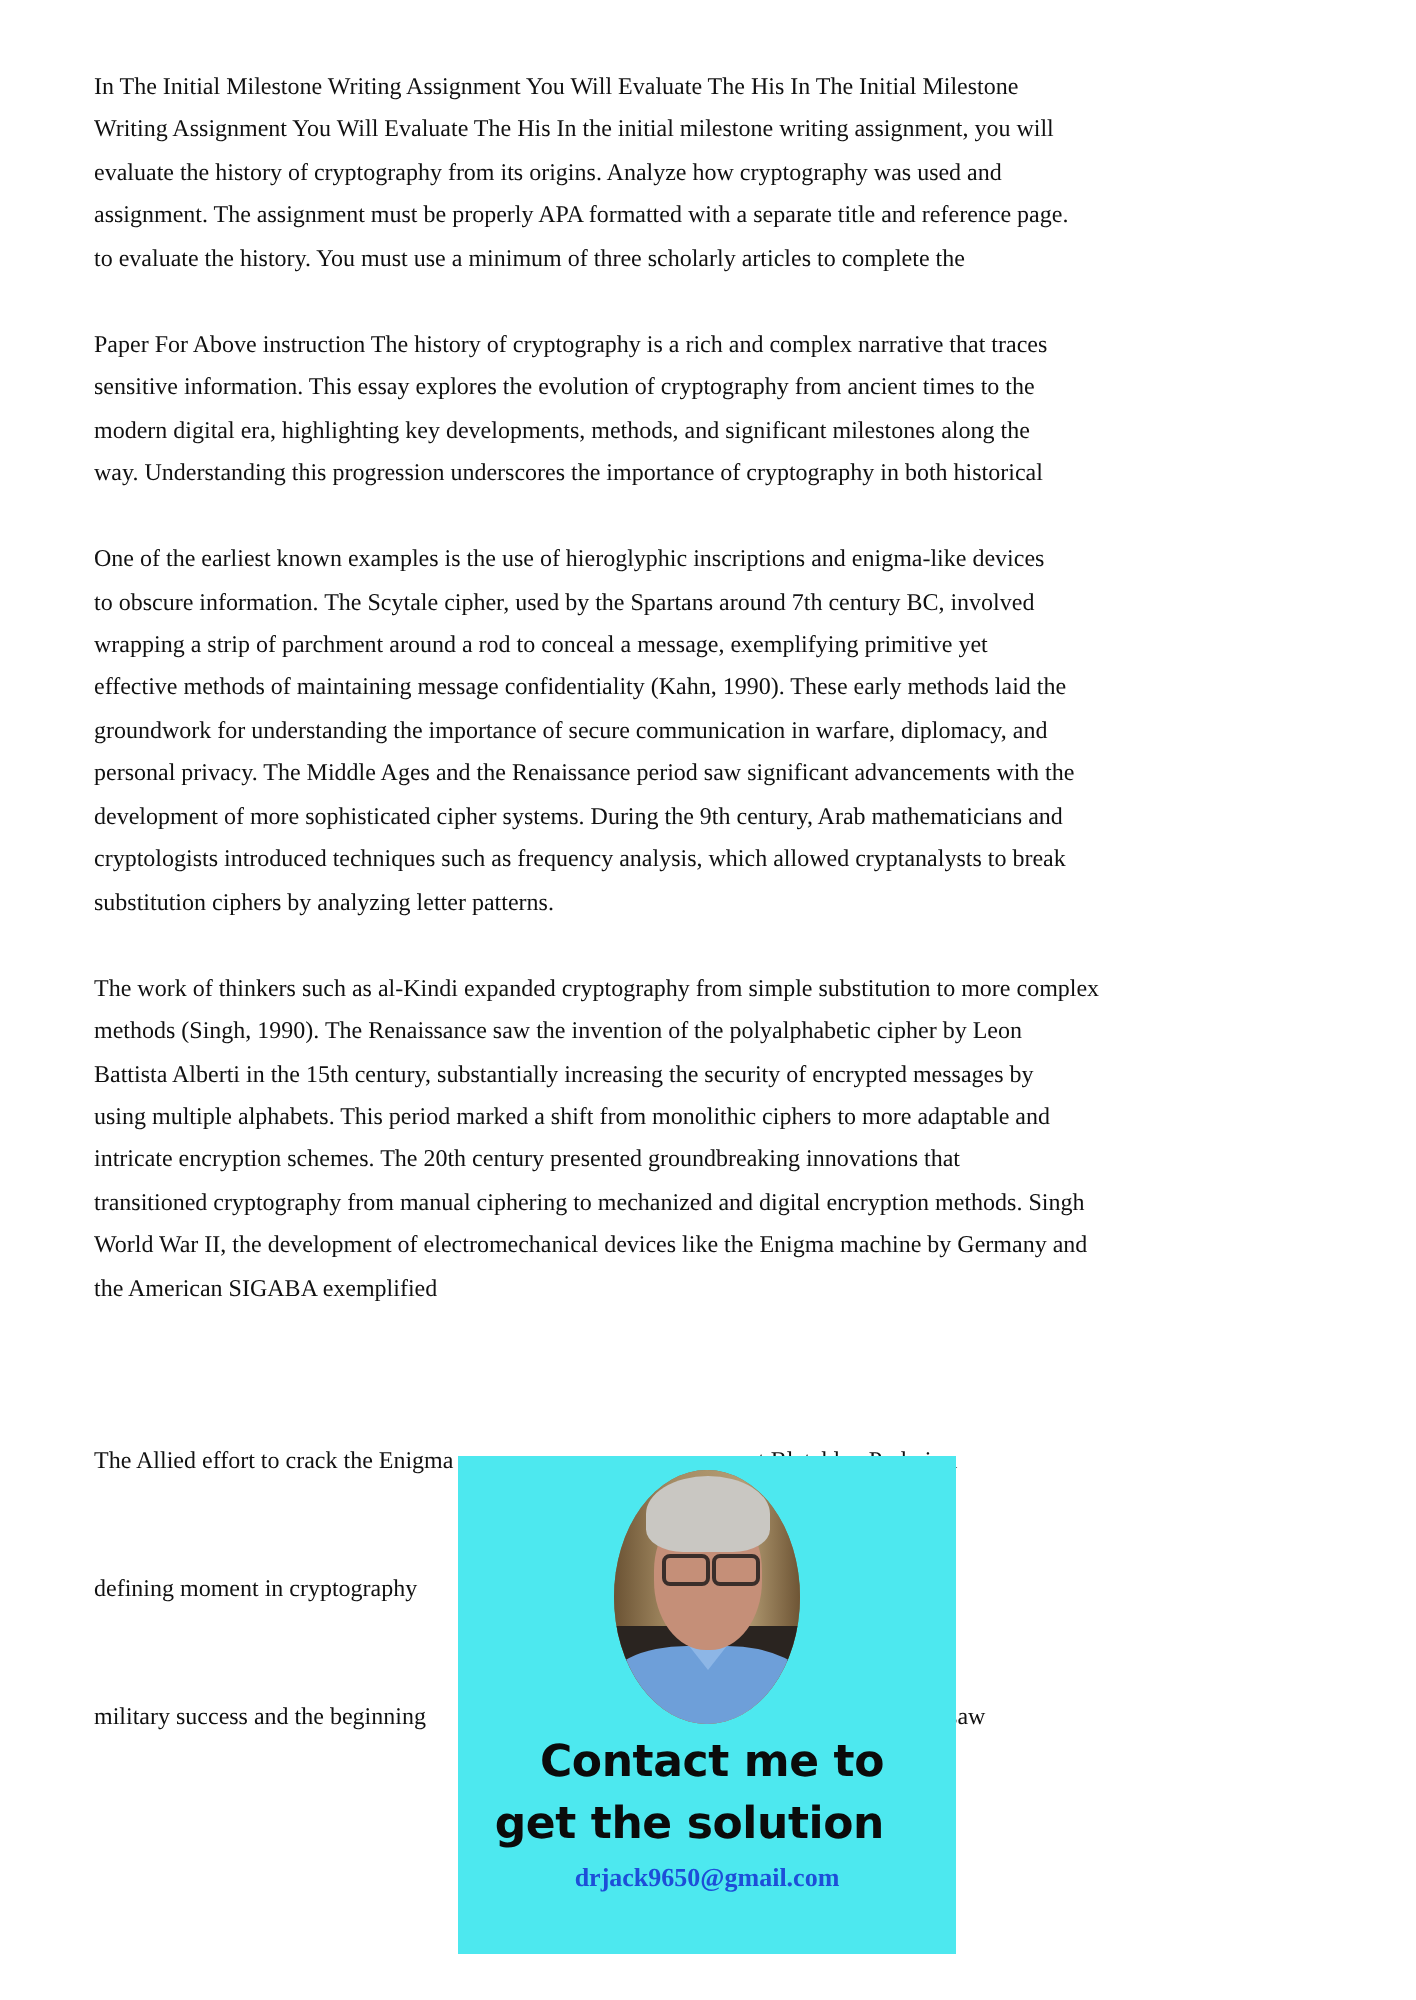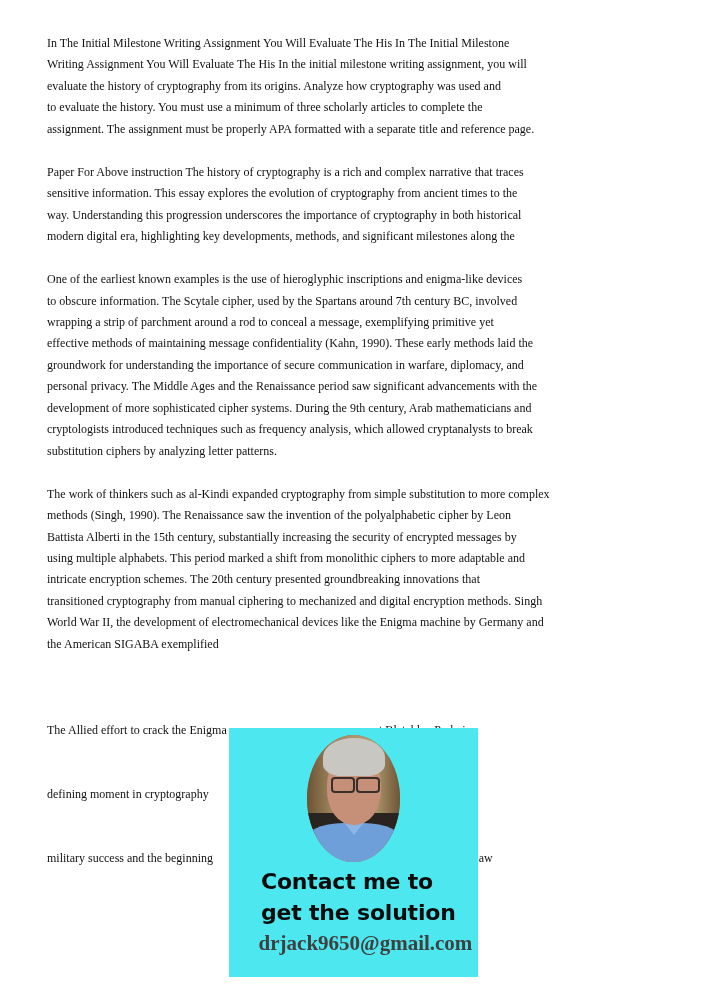--- a/index.html
+++ b/index.html
@@ -20,46 +20,46 @@
   }
   .photo .bg-wall { position: absolute; inset: 0; background: linear-gradient(90deg, #6b5334 0%, #a38a62 30%, #b49d74 70%, #6e5535 100%); }
   .photo .dark-band { position: absolute; left: 0; right: 0; top: 78px; height: 18px; background: #2a2420; }
   .photo .hair { position: absolute; left: 16px; top: 3px; width: 62px; height: 38px; border-radius: 50% 50% 30% 30%; background: #c9c7c2; }
   .photo .face { position: absolute; left: 20px; top: 18px; width: 54px; height: 72px; border-radius: 45% 45% 48% 48%; background: #c58f78; }
   .photo .glasses-l { position: absolute; left: 24px; top: 42px; width: 20px; height: 12px; border: 2px solid #3a2e2a; border-radius: 4px; }
   .photo .glasses-r { position: absolute; left: 49px; top: 42px; width: 20px; height: 12px; border: 2px solid #3a2e2a; border-radius: 4px; }
   .photo .shirt { position: absolute; left: -4px; top: 88px; width: 101px; height: 50px; border-radius: 40% 40% 0 0; background: #6e9fd9; }
   .photo .collar { position: absolute; left: 36px; top: 86px; width: 22px; height: 14px; background: #8db6e6; clip-path: polygon(0 0, 50% 100%, 100% 0); }
   .ad-headline {
-    position: absolute; left: 0; width: 213px; top: 138px; text-align: left;
+    position: absolute; left: 0; width: 213px; top: 138px; text-align: right;
     font-family: "DejaVu Sans", "Liberation Sans", sans-serif; font-weight: bold;
-    font-size: 22px; line-height: 31px; color: #0b0b0b; letter-spacing: -0.2px; padding-left: 32px;
+    font-size: 22px; line-height: 31px; color: #0b0b0b; letter-spacing: -0.2px;
   }
   .ad-email {
-    position: absolute; left: 12px; width: 249px; top: 203px; text-align: center;
+    position: absolute; left: 0; width: 249px; top: 203px; text-align: center;
     font-family: "Liberation Serif", "DejaVu Serif", serif; font-weight: bold;
-    font-size: 21px; color: #404040;
+    font-size: 13px; color: #1d4ed8;
   }
 </style>
 </head>
 <body>
 
 <div class="page">
   <p class="para">
     <span class="line">In The Initial Milestone Writing Assignment You Will Evaluate The His In The Initial Milestone</span>
     <span class="line">Writing Assignment You Will Evaluate The His In the initial milestone writing assignment, you will</span>
     <span class="line">evaluate the history of cryptography from its origins. Analyze how cryptography was used and</span>
+    <span class="line">assignment. The assignment must be properly APA formatted with a separate title and reference page.</span>
     <span class="line">to evaluate the history. You must use a minimum of three scholarly articles to complete the</span>
-    <span class="line">assignment. The assignment must be properly APA formatted with a separate title and reference page.</span>
   </p>
   <p class="para">
     <span class="line">Paper For Above instruction The history of cryptography is a rich and complex narrative that traces</span>
     <span class="line">sensitive information. This essay explores the evolution of cryptography from ancient times to the</span>
+    <span class="line">modern digital era, highlighting key developments, methods, and significant milestones along the</span>
     <span class="line">way. Understanding this progression underscores the importance of cryptography in both historical</span>
-    <span class="line">modern digital era, highlighting key developments, methods, and significant milestones along the</span>
   </p>
   <p class="para">
     <span class="line">One of the earliest known examples is the use of hieroglyphic inscriptions and enigma-like devices</span>
     <span class="line">to obscure information. The Scytale cipher, used by the Spartans around 7th century BC, involved</span>
     <span class="line">wrapping a strip of parchment around a rod to conceal a message, exemplifying primitive yet</span>
     <span class="line">effective methods of maintaining message confidentiality (Kahn, 1990). These early methods laid the</span>
     <span class="line">groundwork for understanding the importance of secure communication in warfare, diplomacy, and</span>
     <span class="line">personal privacy. The Middle Ages and the Renaissance period saw significant advancements with the</span>
     <span class="line">development of more sophisticated cipher systems. During the 9th century, Arab mathematicians and</span>
     <span class="line">cryptologists introduced techniques such as frequency analysis, which allowed cryptanalysts to break</span>

